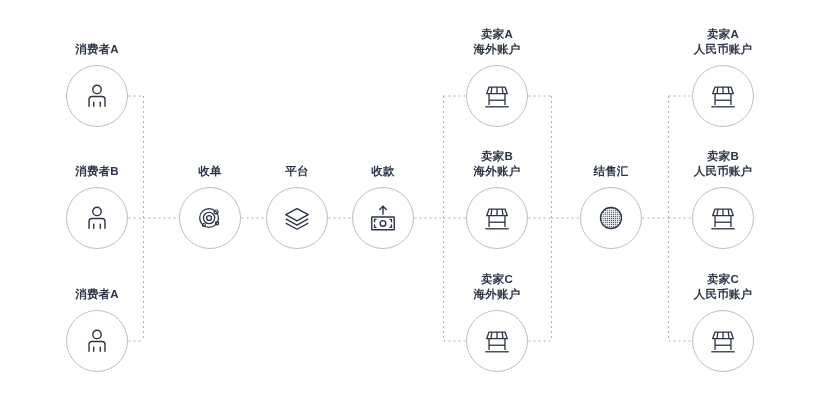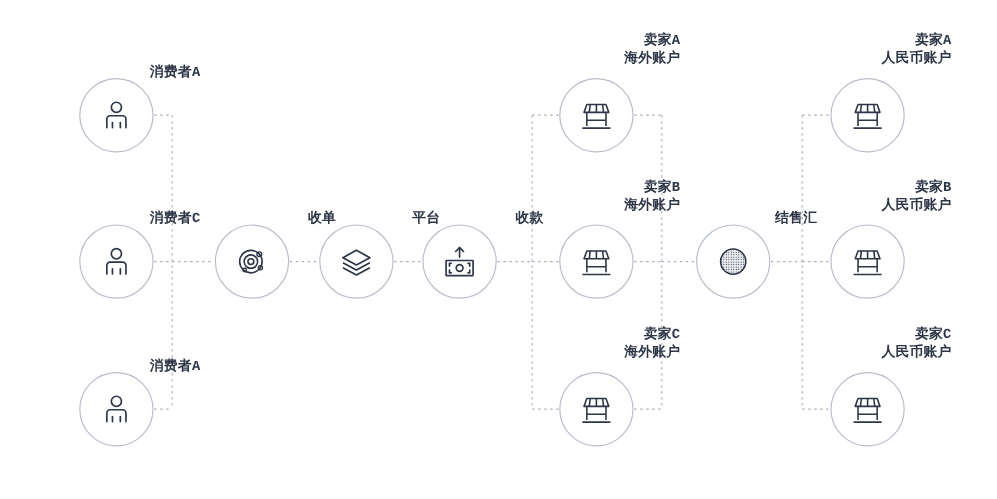--- a/index.html
+++ b/index.html
@@ -40,30 +40,29 @@
     background: #ffffff;
     box-sizing: border-box;
     display: flex;
     align-items: center;
     justify-content: center;
   }
   .node-label {
     position: absolute;
     left: -70px;
     width: 140px;
-    text-align: right;
+    text-align: center;
     color: #2d3547;
     font-size: 11.5px;
     font-weight: bold;
     line-height: 15px;
     letter-spacing: 0.2px;
     white-space: pre-line;
-    font-family: Liberation Mono, monospace;
-  }
-  .label-1line { top: -54px; margin-top: 11px; }
+  }
+  .label-1line { top: -54px; }
   .label-2line { top: -69px; }
   .node-icon {
     width: 30px;
     height: 30px;
     display: block;
   }
 </style>
 </head>
 <body>
 
@@ -109,21 +108,21 @@
           <circle cx="16" cy="9" r="4.5"></circle>
           <path d="M7.5 27 V19.5 a3 3 0 0 1 3-3 h11 a3 3 0 0 1 3 3 V27"></path>
           <path d="M12.5 22.5 V27"></path>
           <path d="M19.5 22.5 V27"></path>
         </g>
       </svg>
     </div>
   </div>
 
   <div class="node" style="left:97px; top:218px;">
-    <div class="node-label label-1line">消费者C</div>
+    <div class="node-label label-1line">消费者B</div>
     <div class="node-circle">
       <svg class="node-icon" viewBox="0 0 32 32" xmlns="http://www.w3.org/2000/svg">
         <g fill="none" stroke="#2d3547" stroke-width="1.5" stroke-linecap="round" stroke-linejoin="round">
           <circle cx="16" cy="9" r="4.5"></circle>
           <path d="M7.5 27 V19.5 a3 3 0 0 1 3-3 h11 a3 3 0 0 1 3 3 V27"></path>
           <path d="M12.5 22.5 V27"></path>
           <path d="M19.5 22.5 V27"></path>
         </g>
       </svg>
     </div>

